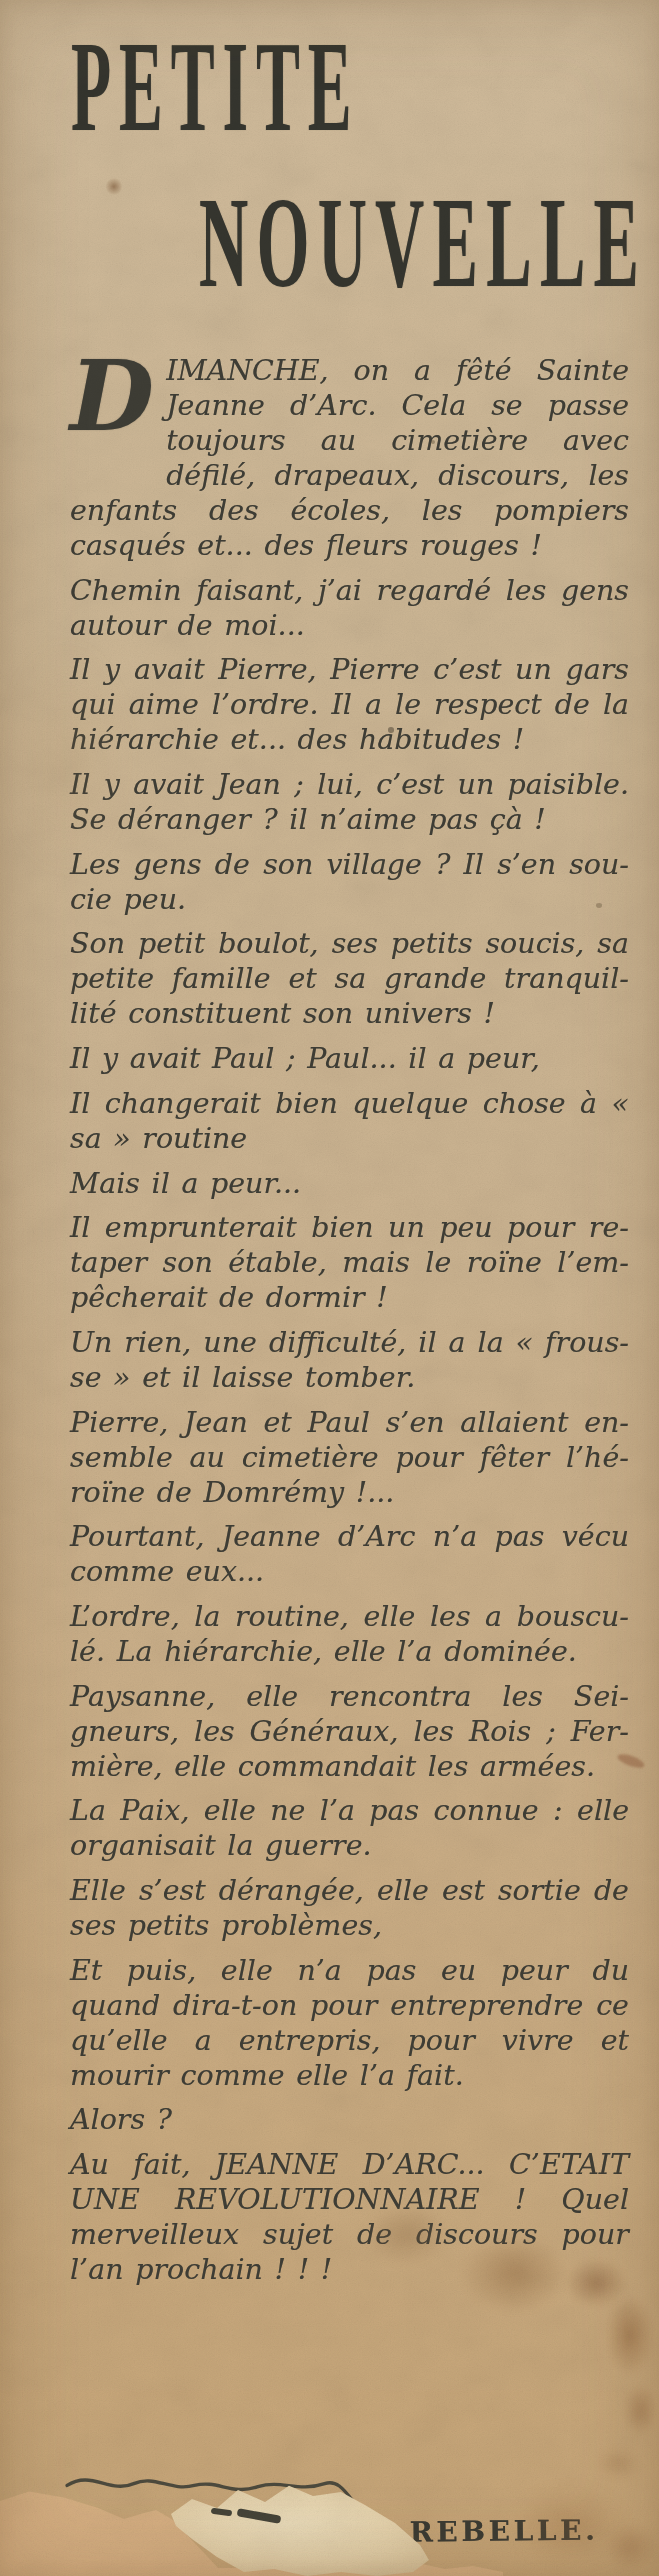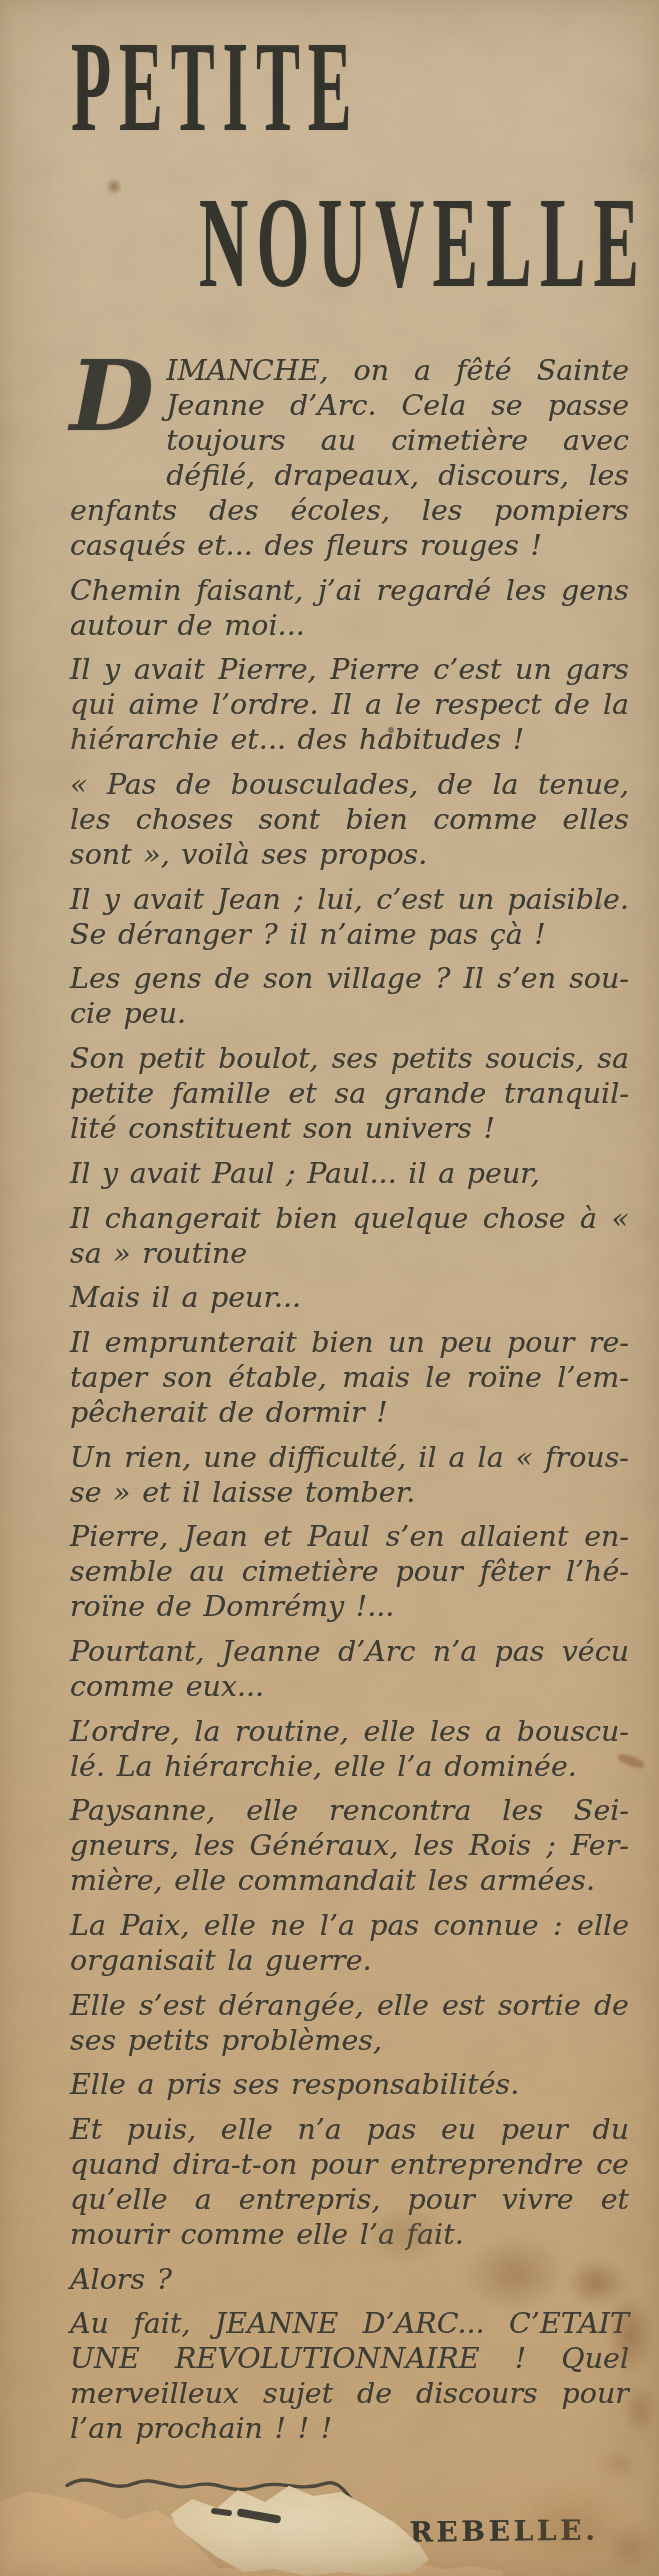--- a/index.html
+++ b/index.html
@@ -81,36 +81,34 @@
 
   <header class="masthead">
     <div class="title-line l1">PETITE</div>
     <div class="title-line l2">NOUVELLE</div>
   </header>
 
   <main class="article">
       <p><span class="dropcap">D</span>IMANCHE, on a fêté Sainte Jeanne d’Arc. Cela se passe toujours au cimetière avec défilé, drapeaux, discours, les enfants des écoles, les pompiers casqués et... des fleurs rouges !</p>
       <p>Chemin faisant, j’ai regardé les gens autour de moi...</p>
       <p>Il y avait Pierre, Pierre c’est un gars qui aime l’ordre. Il a le respect de la hiérarchie et... des habitudes !</p>
-      <p>« Pas de bousculades, de la tenue, les choses sont bien comme elles sont », voilà ses propos.</p>
       <p>Il y avait Jean ; lui, c’est un paisible. Se déranger ? il n’aime pas çà !</p>
       <p>Les gens de son village ? Il s’en sou­cie peu.</p>
       <p>Son petit boulot, ses petits soucis, sa petite famille et sa grande tranquil­lité constituent son univers !</p>
       <p>Il y avait Paul ; Paul... il a peur,</p>
       <p>Il changerait bien quelque chose à « sa » routine</p>
       <p>Mais il a peur...</p>
       <p>Il emprunterait bien un peu pour re­taper son étable, mais le roïne l’em­pêcherait de dormir !</p>
       <p>Un rien, une difficulté, il a la « frous­se » et il laisse tomber.</p>
       <p>Pierre, Jean et Paul s’en allaient en­semble au cimetière pour fêter l’hé­roïne de Domrémy !...</p>
       <p>Pourtant, Jeanne d’Arc n’a pas vécu comme eux...</p>
       <p>L’ordre, la routine, elle les a bouscu­lé. La hiérarchie, elle l’a dominée.</p>
       <p>Paysanne, elle rencontra les Sei­gneurs, les Généraux, les Rois ; Fer­mière, elle commandait les armées.</p>
       <p>La Paix, elle ne l’a pas connue : elle organisait la guerre.</p>
       <p>Elle s’est dérangée, elle est sortie de ses petits problèmes,</p>
-      <p>Elle a pris ses responsabilités.</p>
       <p>Et puis, elle n’a pas eu peur du quand dira-t-on pour entreprendre ce qu’elle a entrepris, pour vivre et mourir com­me elle l’a fait.</p>
       <p>Alors ?</p>
       <p>Au fait, JEANNE D’ARC... C’ETAIT UNE REVOLUTIONNAIRE ! Quel merveilleux sujet de discours pour l’an prochain ! ! !</p>
     </main>
 
   <div class="signature">LE REBELLE.</div>
 
   <div class="stain" style="left:106px;top:177px;width:15.8px;height:19.4px;background:radial-gradient(circle,#7b5433 0%,rgba(123,84,51,0) 70%);opacity:.6;filter:blur(0.6px);"></div>
   <div class="stain" style="left:388px;top:727px;width:5.5px;height:5.5px;background:#4a402f;opacity:.5;"></div>
   <div class="stain" style="left:431px;top:440px;width:4.2px;height:4.2px;background:#5a4a33;opacity:.4;"></div>

